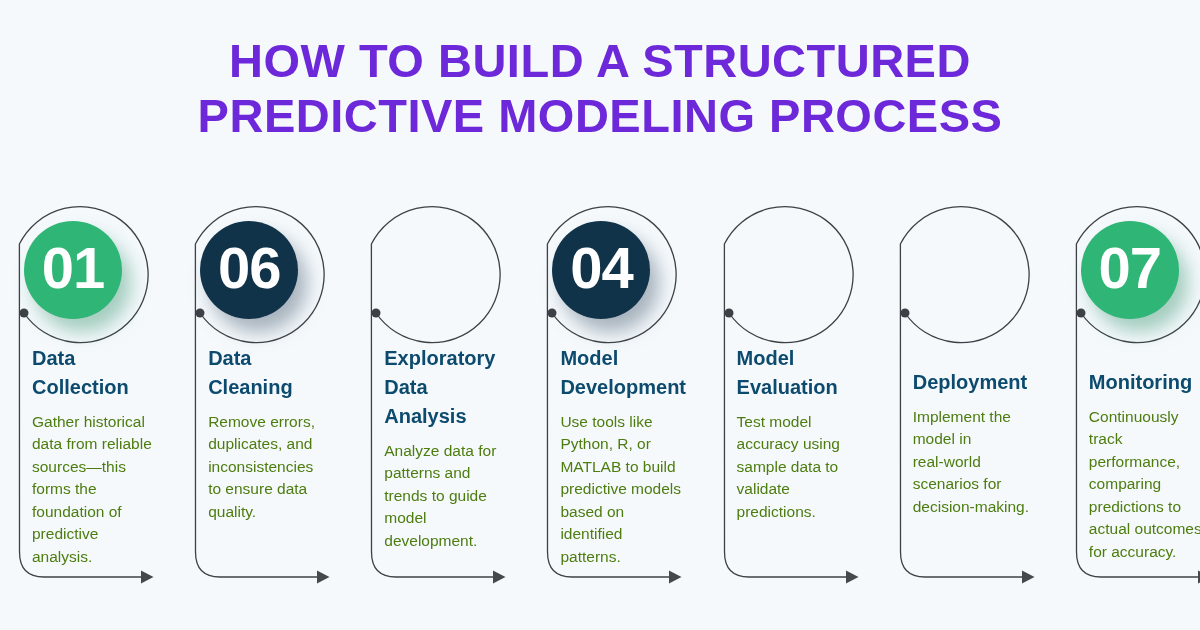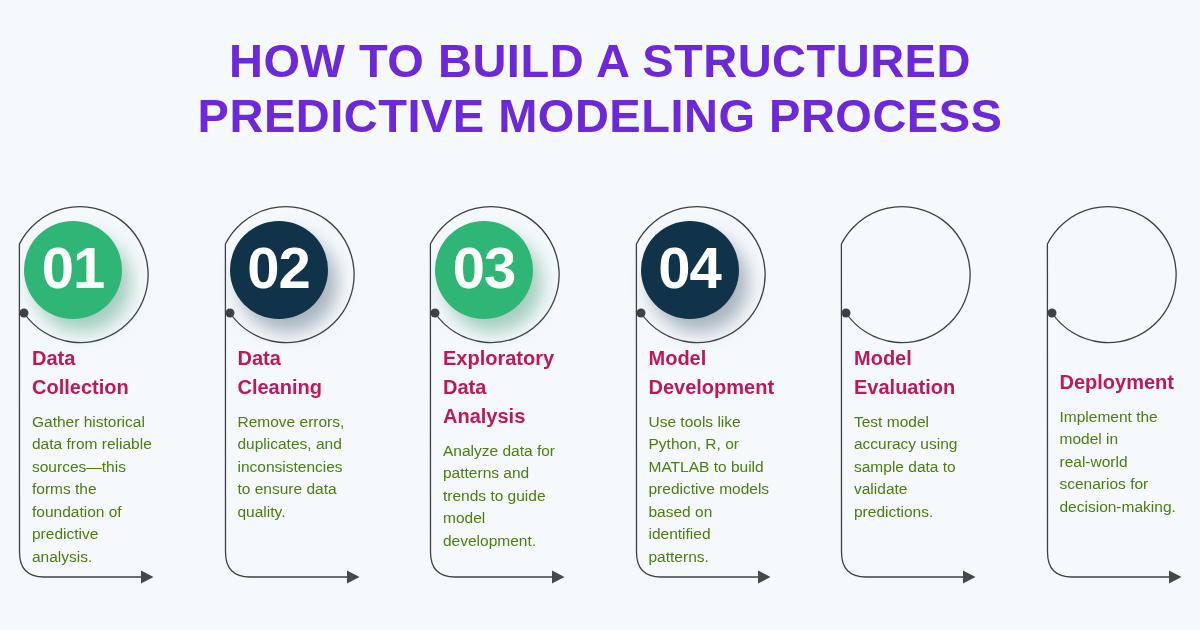--- a/index.html
+++ b/index.html
@@ -28,21 +28,21 @@
   .num-circle.green{background:#2fb575;box-shadow:9px 13px 18px rgba(96,170,140,.55);}
   .num-circle.navy{background:#11334a;box-shadow:9px 13px 18px rgba(104,122,138,.55);}
   .num-circle span{
     color:#ffffff;font-size:58px;font-weight:700;letter-spacing:-1px;line-height:1;
     transform:translateY(-2px);
   }
   .step-text{position:absolute;left:30px;top:146px;width:140px;}
   .step-short .step-text{top:170px;}
   .step-title{
     margin:0 0 9px 0;font-size:20px;font-weight:700;line-height:1.45;
-    color:#be185d;white-space:pre-line;
+    color:#0c4a6e;white-space:pre-line;
   }
   .step-desc{
     margin:0;font-size:15.5px;line-height:1.45;color:#4d7c0f;white-space:pre-line;
   }
 </style>
 </head>
 <body>
 
 <svg width="0" height="0" style="position:absolute" aria-hidden="true">
   <defs>
@@ -79,40 +79,37 @@
 predictive
 analysis.</p>
       </div>
     </div>
 
     <div class="step">
       <svg class="step-connector" viewBox="0 0 171 392">
           <use href="#card-loop"></use>
         </svg>
       <div class="num-circle navy">
-        <span>02</span>
+        <span>06</span>
       </div>
       <div class="step-text">
         <h3 class="step-title">Data
 Cleaning</h3>
         <p class="step-desc">Remove errors,
 duplicates, and
 inconsistencies
 to ensure data
 quality.</p>
       </div>
     </div>
 
     <div class="step">
       <svg class="step-connector" viewBox="0 0 171 392">
           <use href="#card-loop"></use>
         </svg>
-      <div class="num-circle green">
-        <span>03</span>
-      </div>
       <div class="step-text">
         <h3 class="step-title">Exploratory
 Data
 Analysis</h3>
         <p class="step-desc">Analyze data for
 patterns and
 trends to guide
 model
 development.</p>
       </div>
@@ -160,15 +157,33 @@
       <div class="step-text">
         <h3 class="step-title">Deployment</h3>
         <p class="step-desc">Implement the
 model in
 real-world
 scenarios for
 decision-making.</p>
       </div>
     </div>
 
+    <div class="step step-short">
+      <svg class="step-connector" viewBox="0 0 171 392">
+          <use href="#card-loop"></use>
+        </svg>
+      <div class="num-circle green">
+        <span>07</span>
+      </div>
+      <div class="step-text">
+        <h3 class="step-title">Monitoring</h3>
+        <p class="step-desc">Continuously
+track
+performance,
+comparing
+predictions to
+actual outcomes
+for accuracy.</p>
+      </div>
+    </div>
 
   </div>
 </div>
 
 </body></html>

